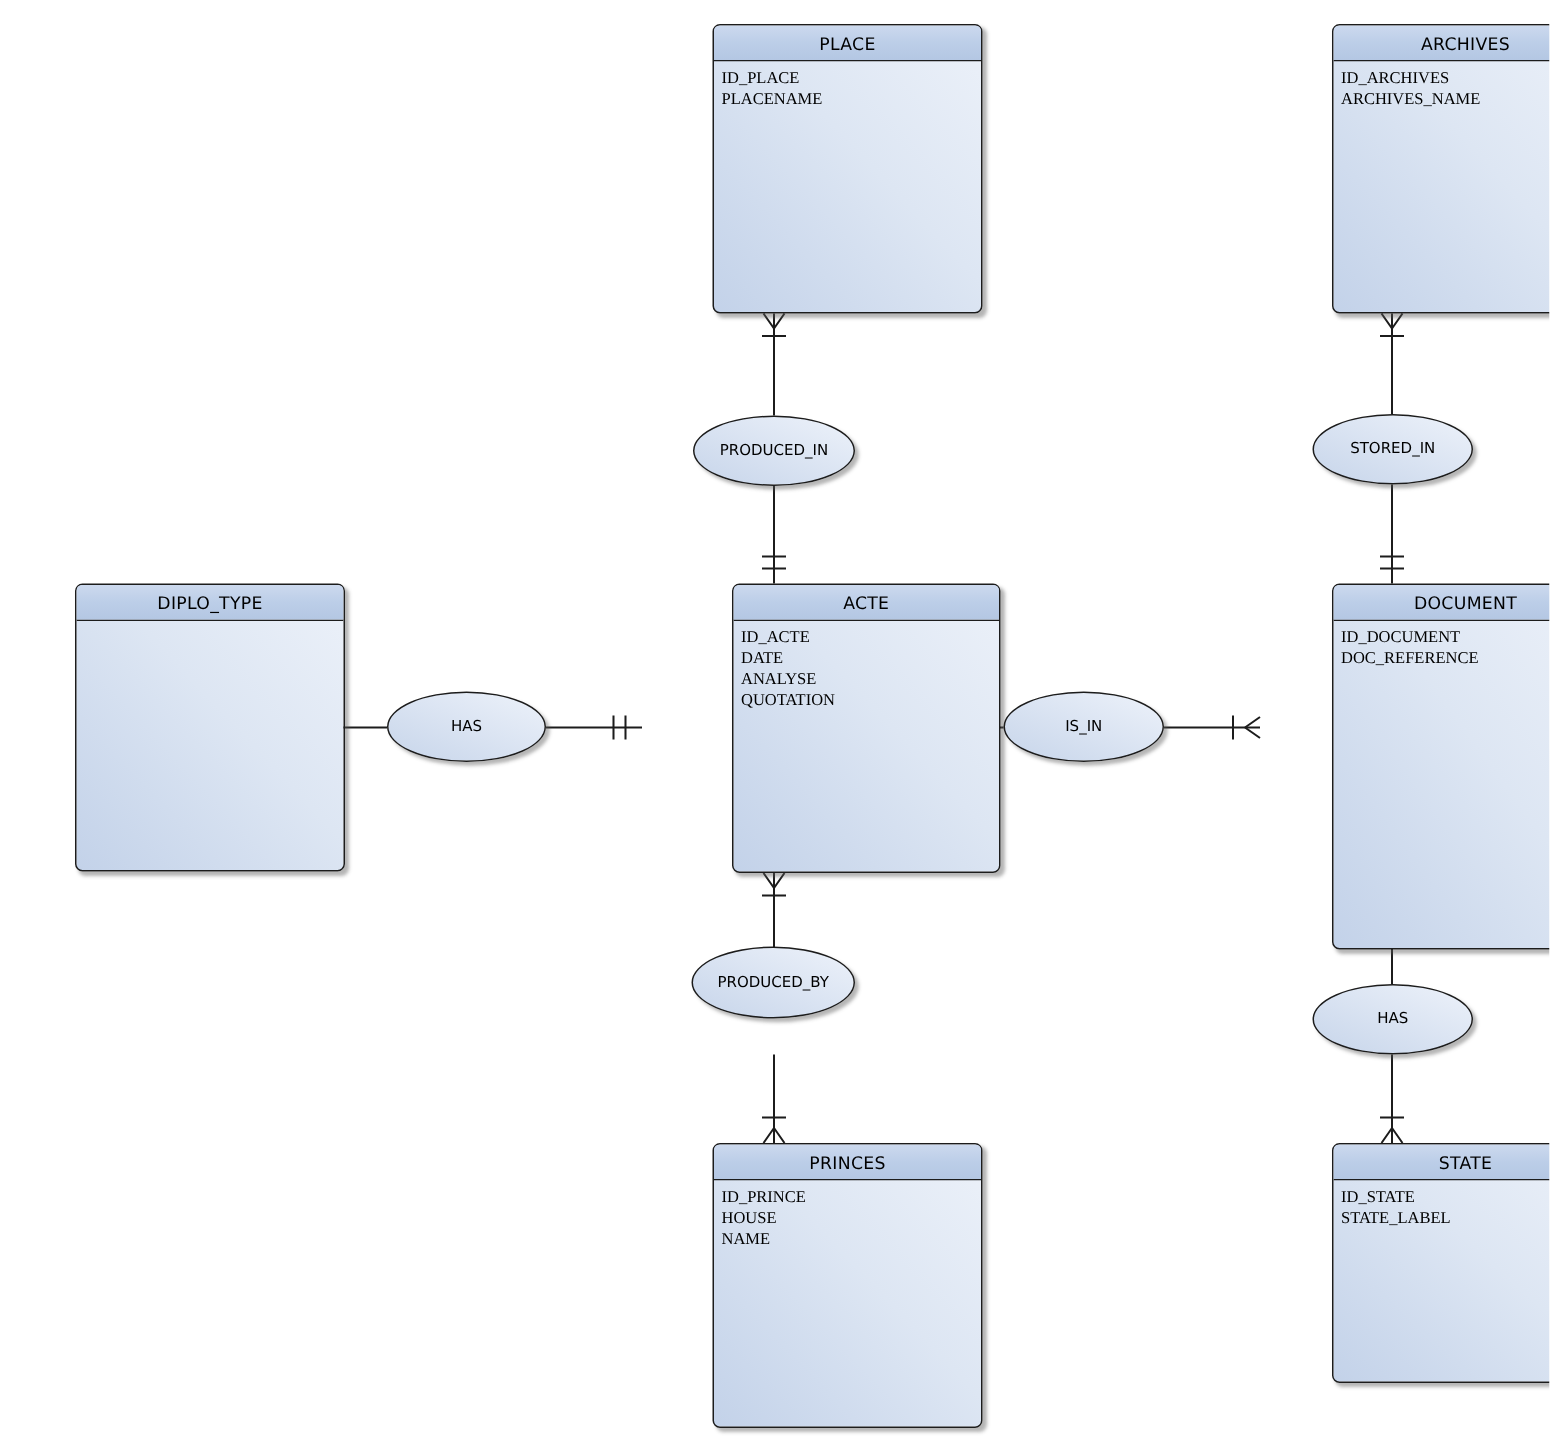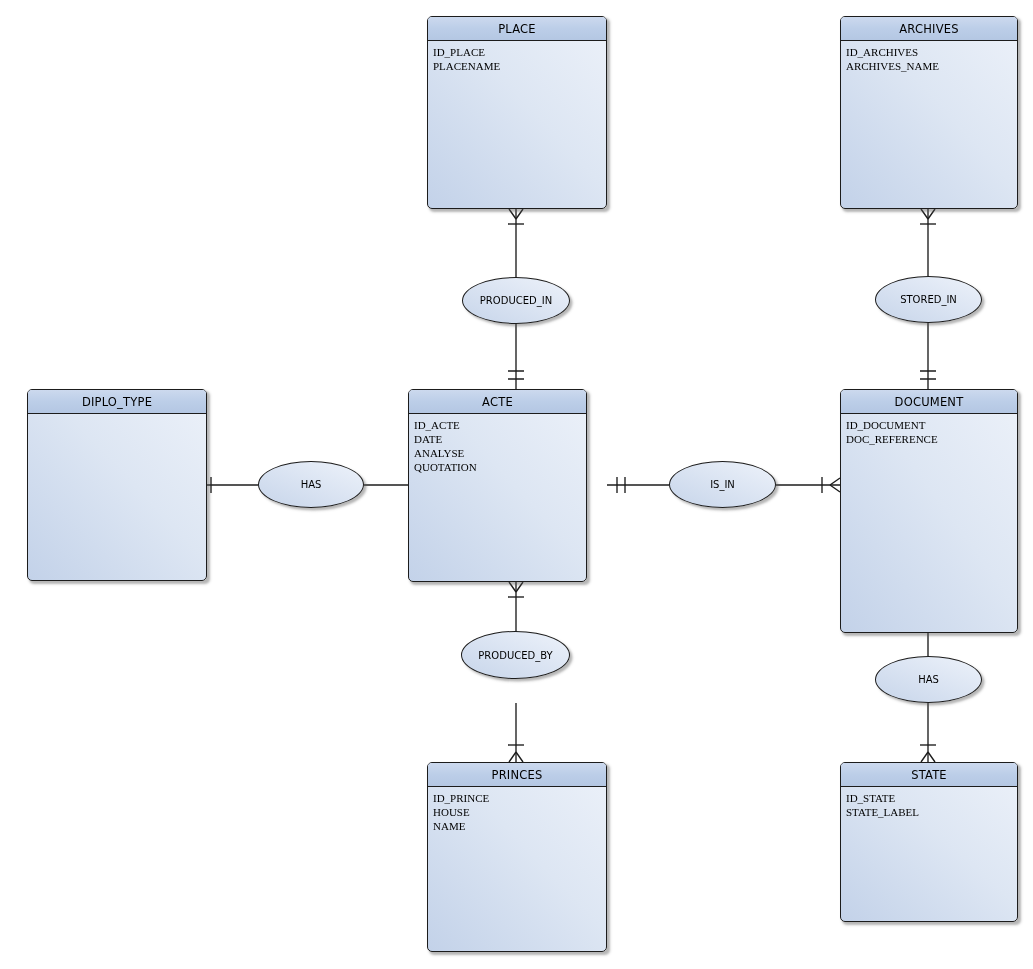--- a/index.html
+++ b/index.html
@@ -12,20 +12,21 @@
     overflow:hidden;
   }
   .connectors{position:absolute;left:0;top:0;width:1033px;height:969px;}
   .entity{
     position:absolute;
     border:1.4px solid #1c1c1c;
     border-radius:5px;
     background:linear-gradient(to top right,#c3d2e9 0%,#dde6f3 55%,#ecf1f9 100%);
     box-shadow:2.5px 2.5px 2.5px rgba(90,90,90,0.45);
     box-sizing:border-box;
+    margin-left:48px;
   }
   .ehead{
     height:23px;
     border-bottom:1.4px solid #1c1c1c;
     border-radius:3.5px 3.5px 0 0;
     background:linear-gradient(180deg,#ccd9ee 0%,#bccee8 50%,#b4c7e3 100%);
     display:flex;align-items:center;justify-content:center;
     font-size:11.5px;
     letter-spacing:0.2px;
   }
@@ -114,25 +115,25 @@
   </div>
 
   <div class="entity" style="left:840px;top:16px;width:178px;height:193px">
     <div class="ehead">ARCHIVES</div>
     <div class="ebody">
       <div>ID_ARCHIVES</div>
       <div>ARCHIVES_NAME</div>
     </div>
   </div>
 
-  <div class="entity" style="left:27px;top:389px;width:180px;height:192px">
+  <div class="entity" style="left:2px;top:389px;width:180px;height:192px">
     <div class="ehead">DIPLO_TYPE</div>
   </div>
 
-  <div class="entity" style="left:408px;top:389px;width:179px;height:193px">
+  <div class="entity" style="left:440px;top:389px;width:179px;height:193px">
     <div class="ehead">ACTE</div>
     <div class="ebody">
       <div>ID_ACTE</div>
       <div>DATE</div>
       <div>ANALYSE</div>
       <div>QUOTATION</div>
     </div>
   </div>
 
   <div class="entity" style="left:840px;top:389px;width:178px;height:244px">

